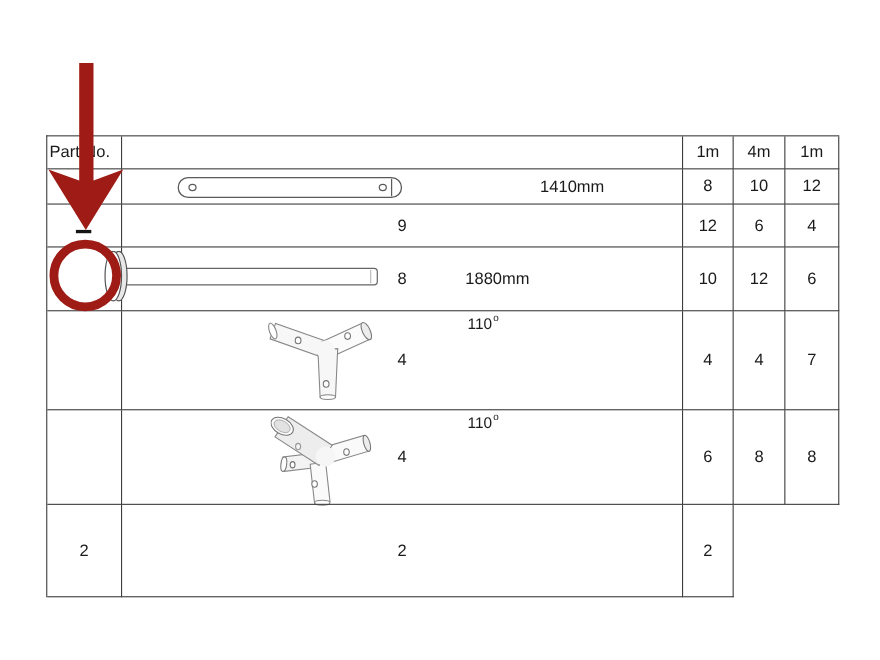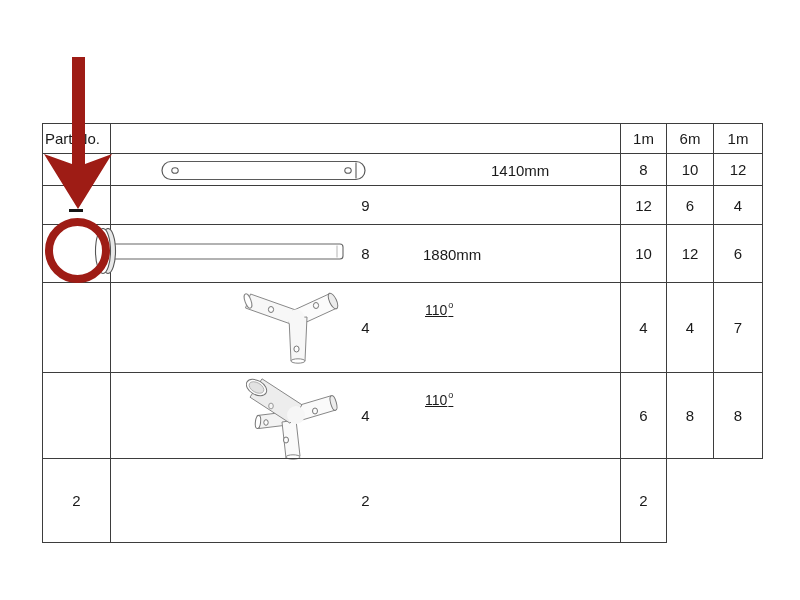--- a/index.html
+++ b/index.html
@@ -16,21 +16,21 @@
     border-top:1.5px solid #3d3d3d;border-left:1.5px solid #3d3d3d;
   }
   .cell{
     border-right:1.5px solid #3d3d3d;border-bottom:1.5px solid #3d3d3d;
     display:flex;align-items:center;justify-content:center;
     font-size:15px;box-sizing:border-box;position:relative;
   }
   .cell.head-part{justify-content:flex-start;padding-left:2px;white-space:nowrap;}
   .imgcell{justify-content:flex-start;}
   .len-label{position:absolute;left:380px;top:50%;transform:translateY(-50%);font-size:15px;}
-  .angle-label{position:absolute;left:382px;top:18px;font-size:14px;text-decoration:underline;}
+  .angle-label{position:absolute;left:382px;top:2px;font-size:14px;}
   .angle-label sup{font-size:9px;position:relative;top:-1px;left:1px;}
   .part-svg{position:absolute;}
   
   .mark-dash{position:absolute;left:69px;top:209px;width:14px;height:3px;background:#151515;z-index:4;}
   .big-arrow{
     position:absolute;left:44px;top:57px;width:68px;height:152px;z-index:5;
     clip-path:polygon(28px 0px,41px 0px,41px 107px,68px 97px,34px 152px,0px 97px,28px 107px);
   }
   .part-circle{
     position:absolute;left:45px;top:218px;width:65px;height:65px;z-index:5;
@@ -42,21 +42,21 @@
 
 <div class="stage">
 
   <div class="parts-table">
 
     <div class="cell head-part">
         <span>Part No.</span>
       </div>
     <div class="cell imgcell"></div>
     <div class="cell">1m</div>
-    <div class="cell">6m</div>
+    <div class="cell">4m</div>
     <div class="cell">1m</div>
 
     <div class="cell"></div>
     <div class="cell imgcell">
       <svg class="part-svg" style="left:50px;top:5px;" width="215" height="24" viewBox="0 0 215 24">
         <rect x="1" y="2.5" width="203" height="18" rx="9" fill="#fff" stroke="#5a5a5a" stroke-width="1.2"></rect>
         <line x1="195" y1="3.5" x2="195" y2="19.5" stroke="#5a5a5a" stroke-width="1.1"></line>
         <ellipse cx="14" cy="11.5" rx="3.2" ry="2.8" fill="#fff" stroke="#5a5a5a" stroke-width="1.1"></ellipse>
         <ellipse cx="187" cy="11.5" rx="3.2" ry="2.8" fill="#fff" stroke="#5a5a5a" stroke-width="1.1"></ellipse>
       </svg>

